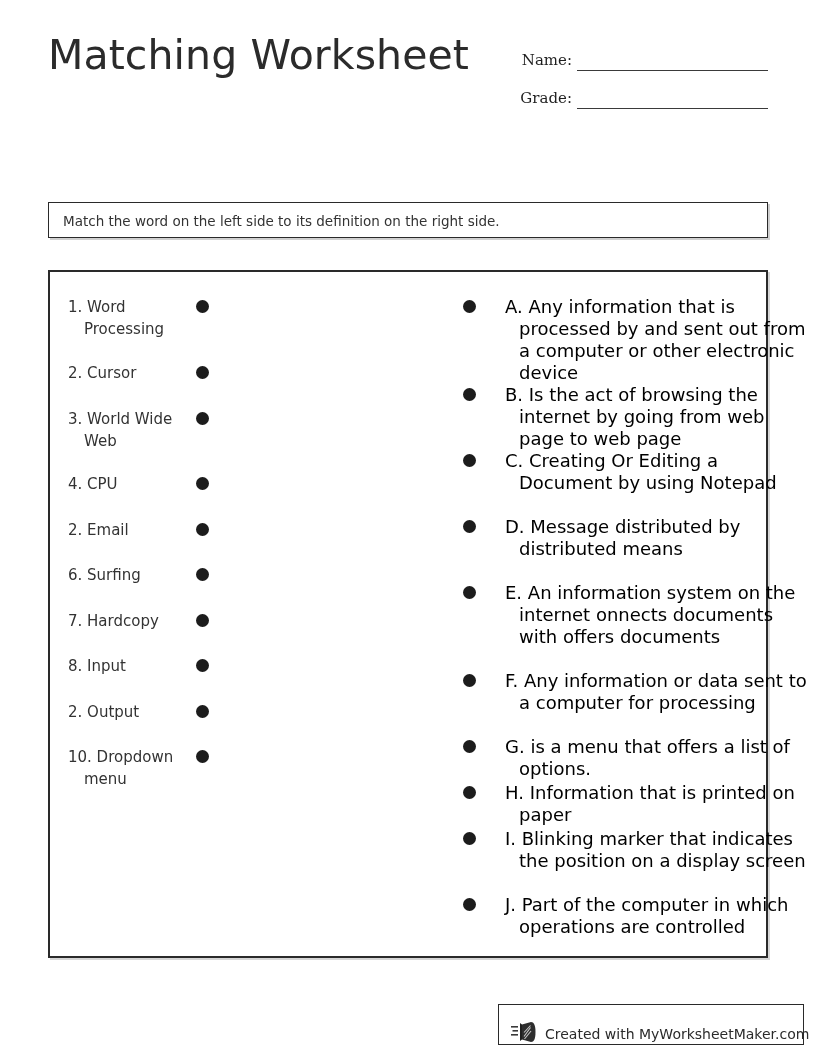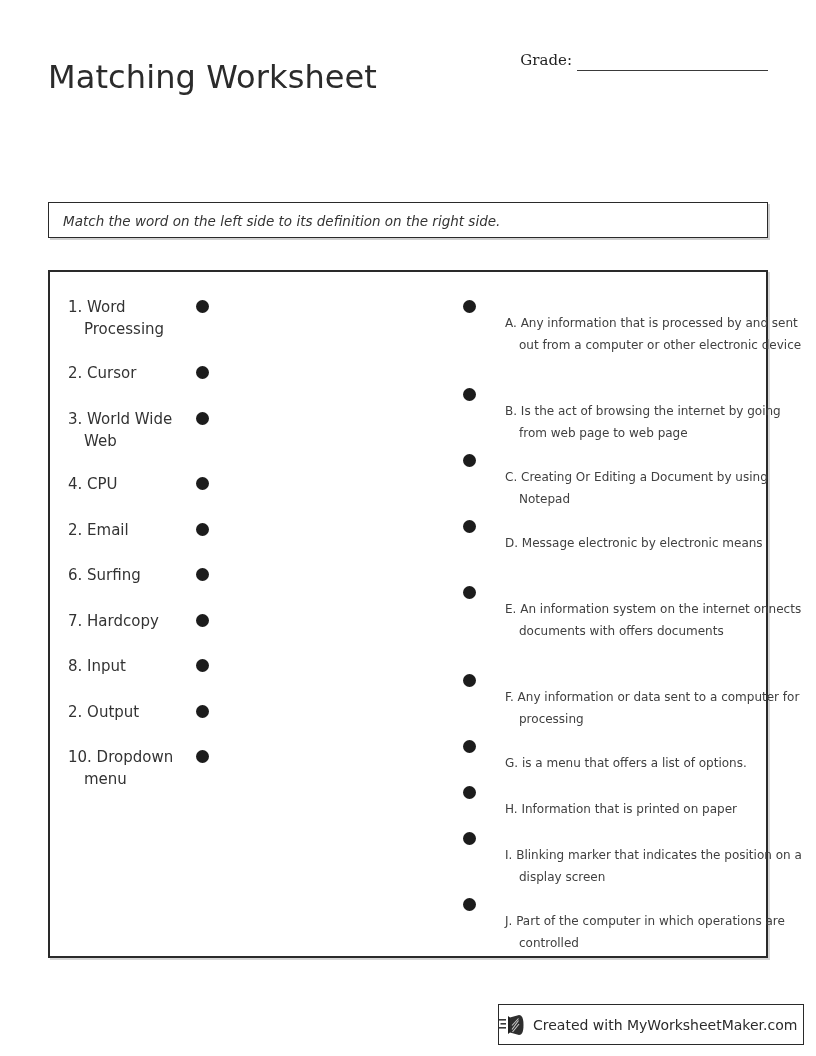--- a/index.html
+++ b/index.html
@@ -20,22 +20,22 @@
   .header {
     position: absolute;
     left: 0;
     top: 0;
     width: 816px;
     height: 180px;
   }
   .page-title {
     position: absolute;
     left: 48px;
-    top: 57px;
-    font-size: 32px;
+    top: 35px;
+    font-size: 41px;
     font-weight: 400;
     color: #2b2b2b;
     letter-spacing: 0.1px;
     line-height: 40px;
     white-space: nowrap;
   }
 
   .fields {
     position: absolute;
     left: 500px;
@@ -69,21 +69,20 @@
   .instruction-box {
     position: absolute;
     left: 48px;
     top: 202px;
     width: 720px;
     height: 36px;
     border: 1.6px solid #2a2a2a;
     box-sizing: border-box;
     box-shadow: 2px 2px 0 rgba(120,120,120,0.35);
     background: #ffffff;
-    font-style: italic;
   }
   .instruction-text {
     position: absolute;
     left: 14px;
     top: 9px;
     font-size: 13.5px;
     color: #333333;
     line-height: 18px;
     white-space: nowrap;
   }
@@ -156,41 +155,40 @@
     width: 13px;
     height: 13px;
     border-radius: 50%;
     background: #1c1c1c;
   }
   .def-text {
     position: absolute;
     left: 100px;
     top: 0;
     width: 290px;
-    font-size: 12px;
+    font-size: 18px;
     line-height: 22px;
-    color: #404040;
+    color: #000000;
     padding-left: 14px;
     text-indent: -14px;
-    margin-top: 16px;
   }
 
   
   .footer-badge {
     position: absolute;
     left: 498px;
     top: 1004px;
     width: 306px;
     height: 41px;
     border: 1.4px solid #2a2a2a;
     box-sizing: border-box;
     background: #ffffff;
     display: flex;
-    align-items: center;
-    padding-left: 0;
+    align-items: flex-end;
+    padding-left: 12px;
   }
   .footer-icon {
     width: 26px;
     height: 24px;
     flex: 0 0 auto;
     margin-right: 8px;
   }
   .footer-text {
     font-size: 14px;
     color: #2b2b2b;
@@ -198,20 +196,24 @@
     white-space: nowrap;
   }
 </style>
 </head>
 <body>
 
 <div class="header">
   <div class="page-title">Matching Worksheet</div>
 
   <div class="fields">
+    <div class="field-row">
+      <span class="field-label">Name:</span>
+      <span class="field-line"></span>
+    </div>
     <div class="field-row">
       <span class="field-label">Grade:</span>
       <span class="field-line"></span>
     </div>
   </div>
 </div>
 
 <div class="instruction-box">
   <div class="instruction-text">Match the word on the left side to its definition on the right side.</div>
 </div>
@@ -267,21 +269,21 @@
       <div class="def-item" style="top: 112px;">
         <span class="def-dot"></span>
         <div class="def-text">B. Is the act of browsing the internet by going from web page to web page</div>
       </div>
       <div class="def-item" style="top: 178px;">
         <span class="def-dot"></span>
         <div class="def-text">C. Creating Or Editing a Document by using Notepad</div>
       </div>
       <div class="def-item" style="top: 244px;">
         <span class="def-dot"></span>
-        <div class="def-text">D. Message electronic by electronic means</div>
+        <div class="def-text">D. Message distributed by distributed means</div>
       </div>
       <div class="def-item" style="top: 310px;">
         <span class="def-dot"></span>
         <div class="def-text">E. An information system on the internet onnects documents with offers documents</div>
       </div>
       <div class="def-item" style="top: 398px;">
         <span class="def-dot"></span>
         <div class="def-text">F. Any information or data sent to a computer for processing</div>
       </div>
       <div class="def-item" style="top: 464px;">

